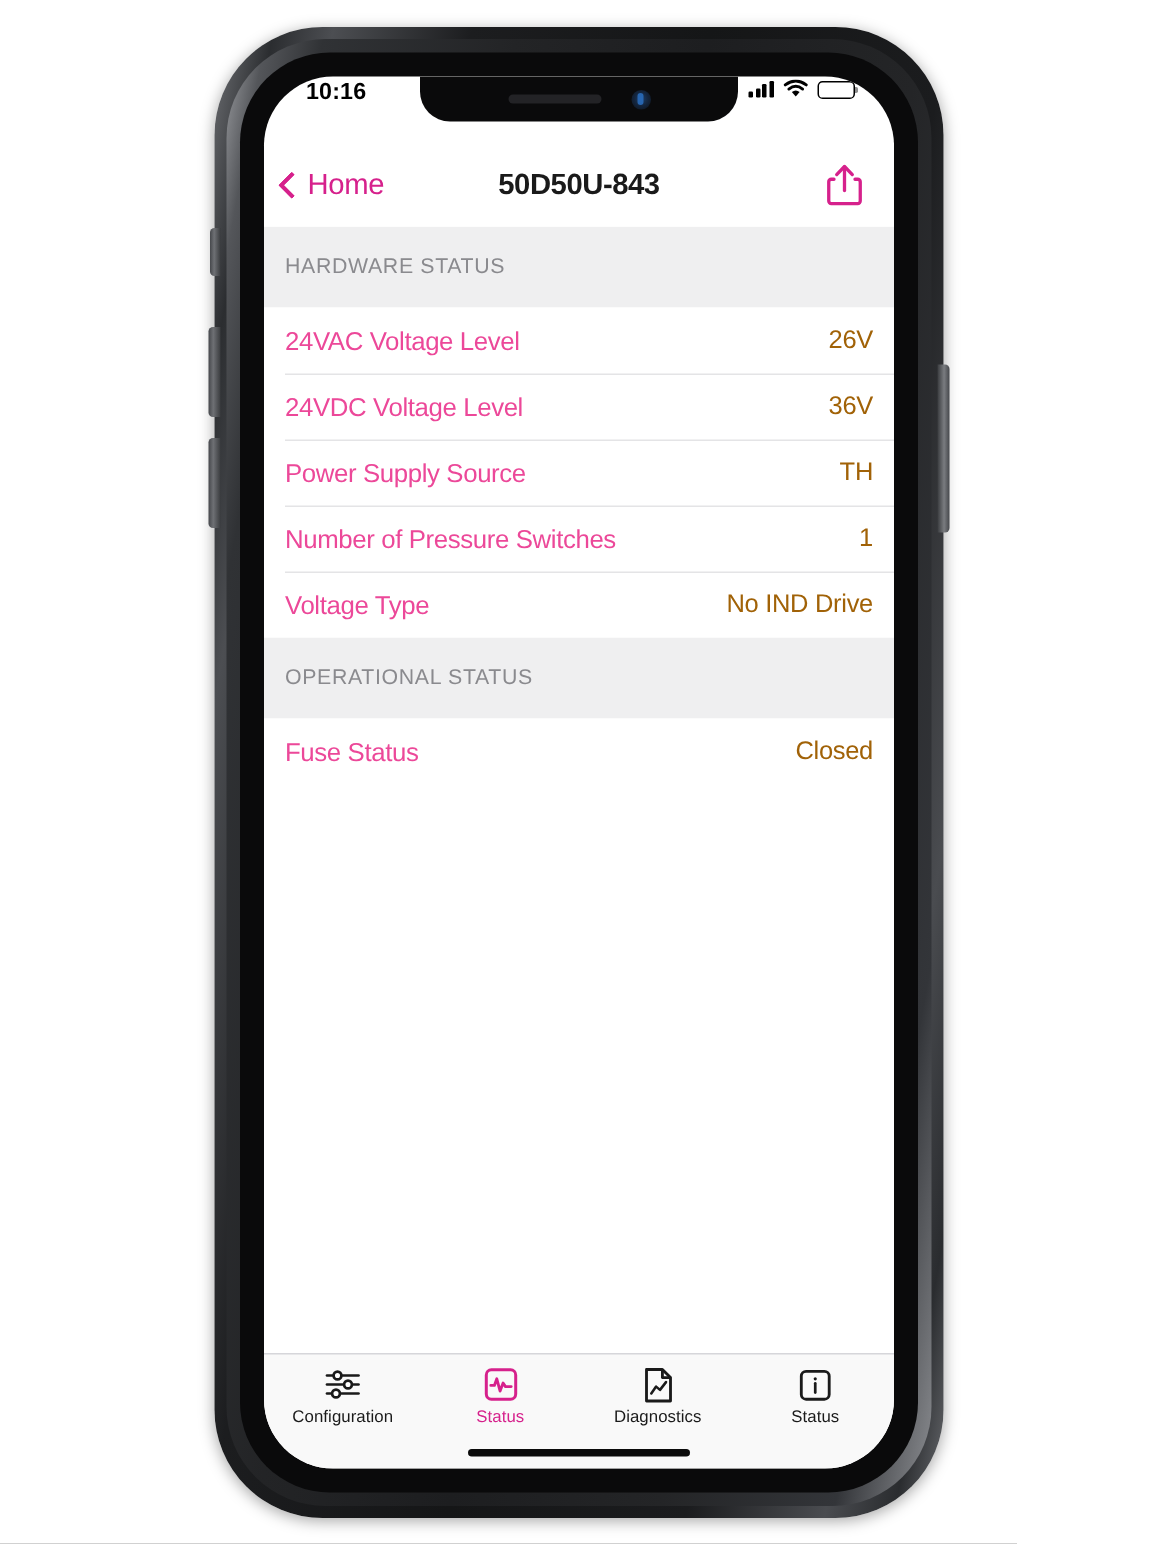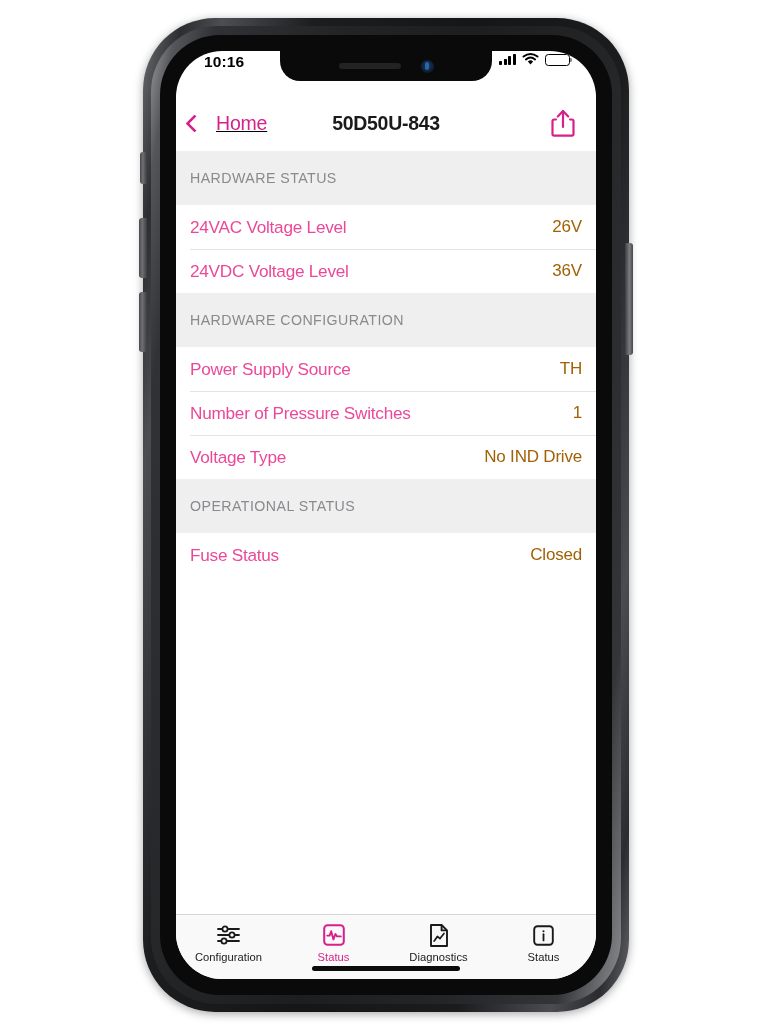--- a/index.html
+++ b/index.html
@@ -173,24 +173,23 @@
     top: 44px; left: 0; right: 0;
     height: 56px;
     background: #ffffff;
     display: flex;
     align-items: center;
     z-index: 15;
   }
   .nav-back {
     display: flex;
     align-items: center;
-    gap: 14px;
+    gap: 3px;
     padding-left: 12px;
     cursor: pointer;
-    text-decoration: underline;
   }
   .chev {
     width: 13px; height: 13px;
     border-left: 3.4px solid #D6218C;
     border-bottom: 3.4px solid #D6218C;
     transform: rotate(45deg);
     border-radius: 1px;
     margin-right: 1px;
   }
   .nav-back-label {
@@ -259,21 +258,21 @@
     margin-left: auto;
     font-size: 17px;
     color: #a16207;
     letter-spacing: -0.2px;
   }
 
   
   .tab-bar {
     position: absolute;
     bottom: 0; left: 0; right: 0;
-    height: 65px;
+    height: 77px;
     background: #F9F9F9;
     border-top: 1px solid #D6D6DA;
     display: flex;
     align-items: flex-start;
     padding-top: 7px;
     z-index: 15;
   }
   .tab {
     flex: 1;
     display: flex;
@@ -362,21 +361,20 @@
       <div id="sections-container">
           <div class="section-header">HARDWARE STATUS</div>
           <div class="row">
             <span class="row-label">24VAC Voltage Level</span>
             <span class="row-value">26V</span>
           </div>
           <div class="row">
             <span class="row-label">24VDC Voltage Level</span>
             <span class="row-value">36V</span>
           </div>
-          <div class="section-header">HARDWARE CONFIGURATION</div>
           <div class="row">
             <span class="row-label">Power Supply Source</span>
             <span class="row-value">TH</span>
           </div>
           <div class="row">
             <span class="row-label">Number of Pressure Switches</span>
             <span class="row-value">1</span>
           </div>
           <div class="row">
             <span class="row-label">Voltage Type</span>

